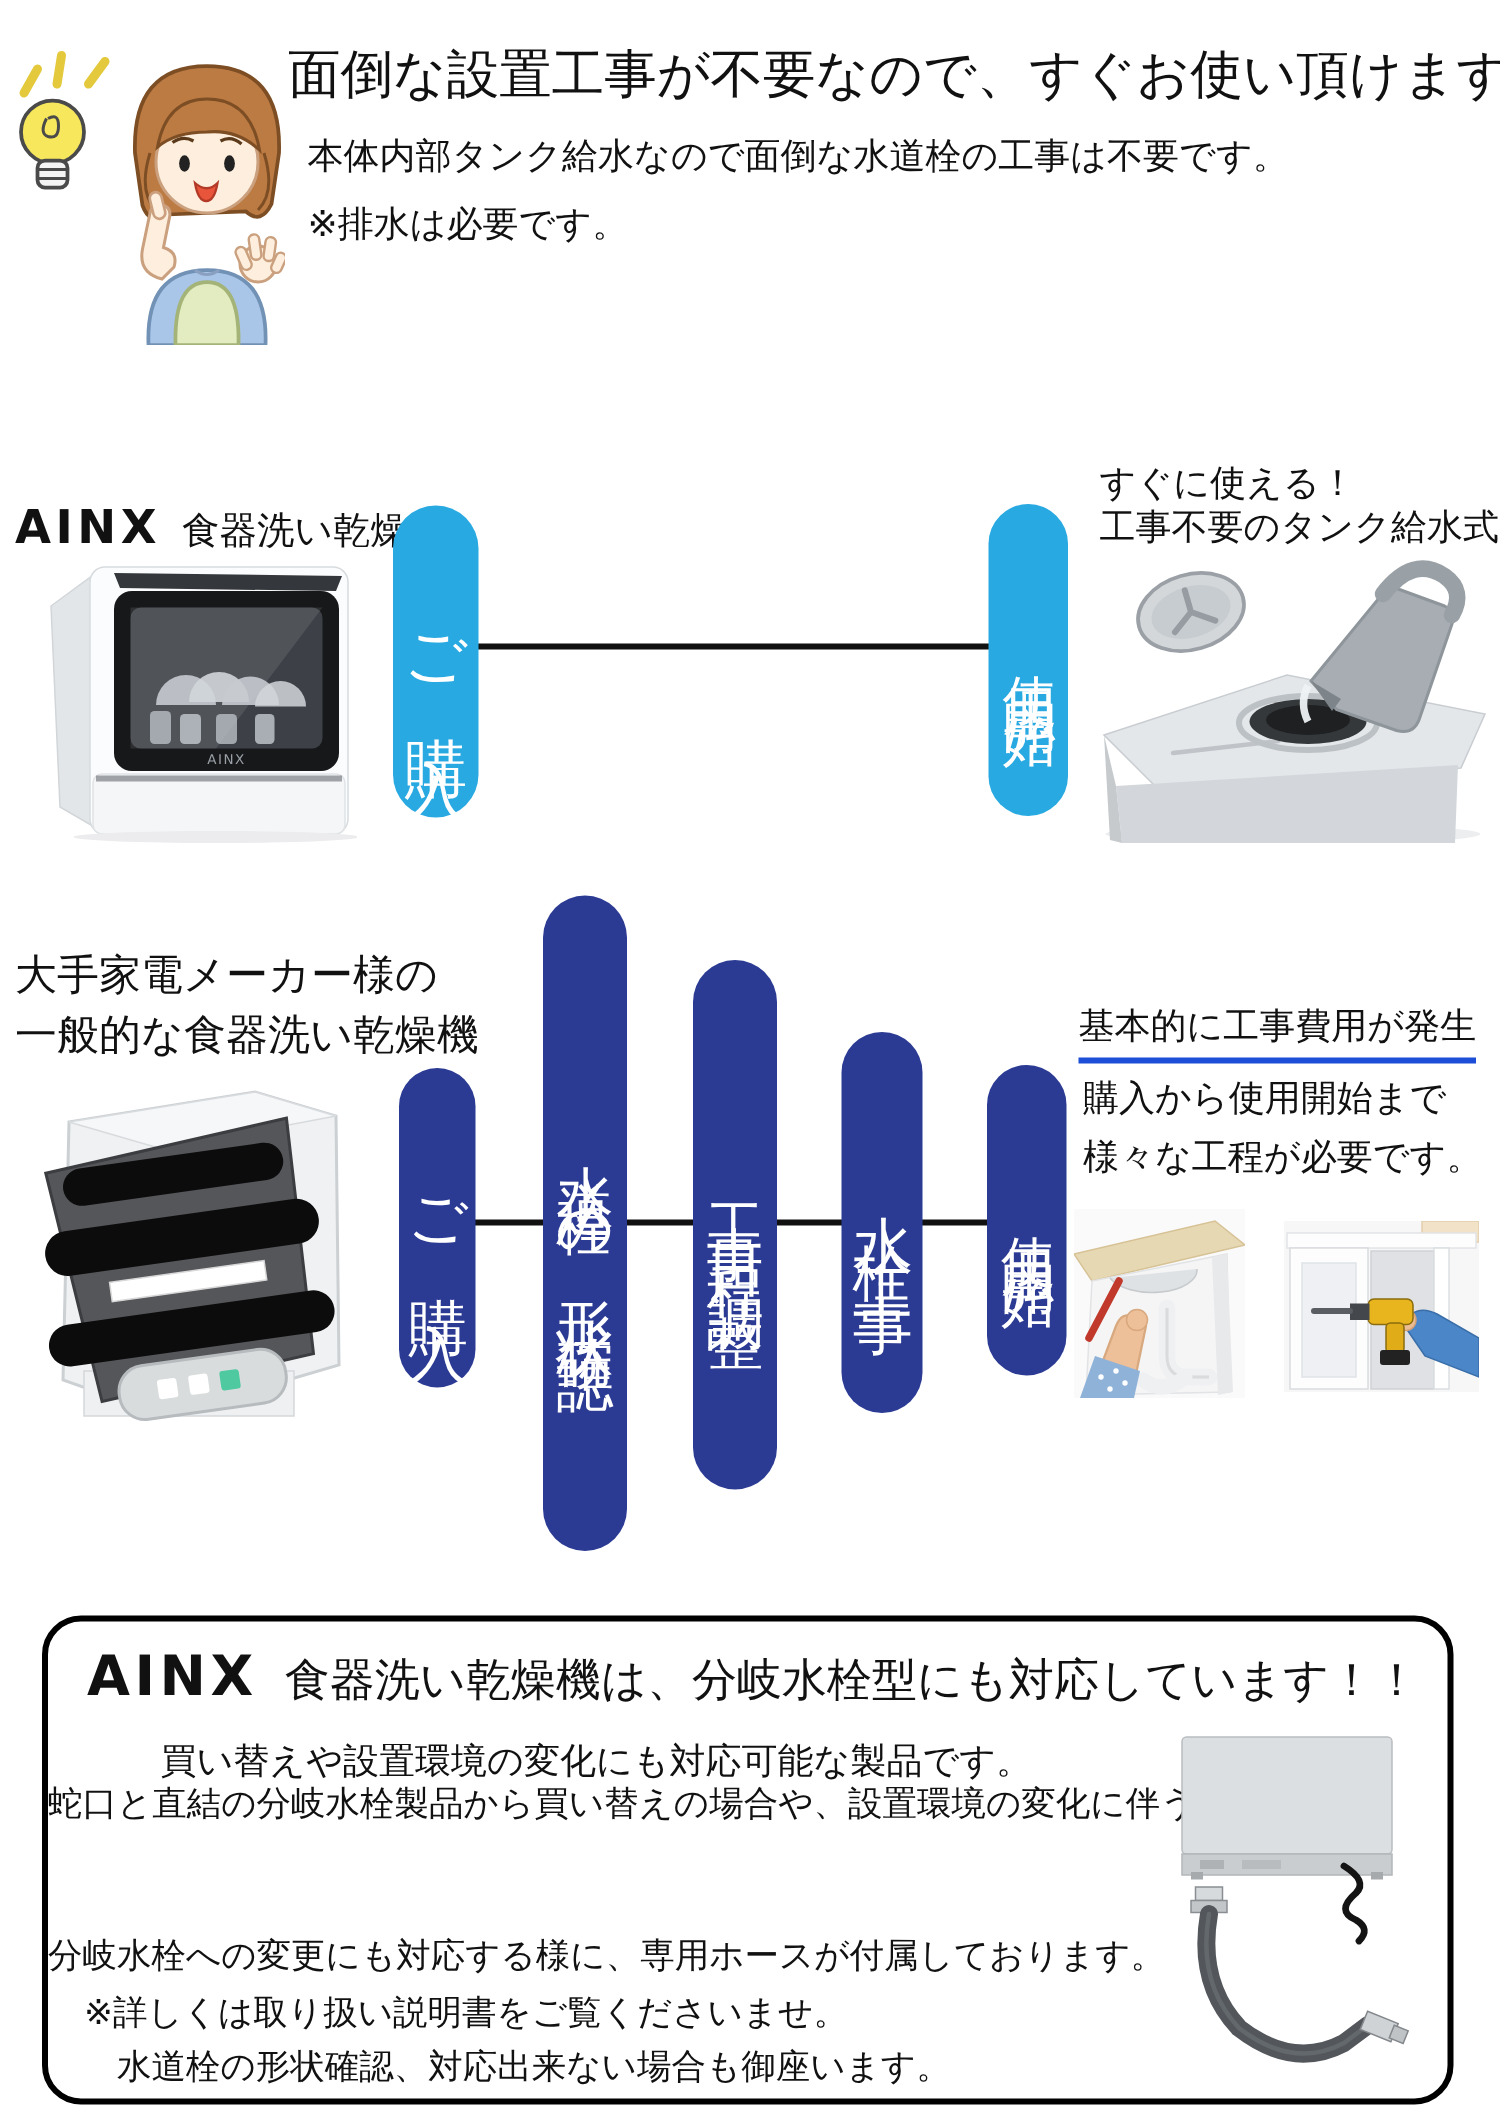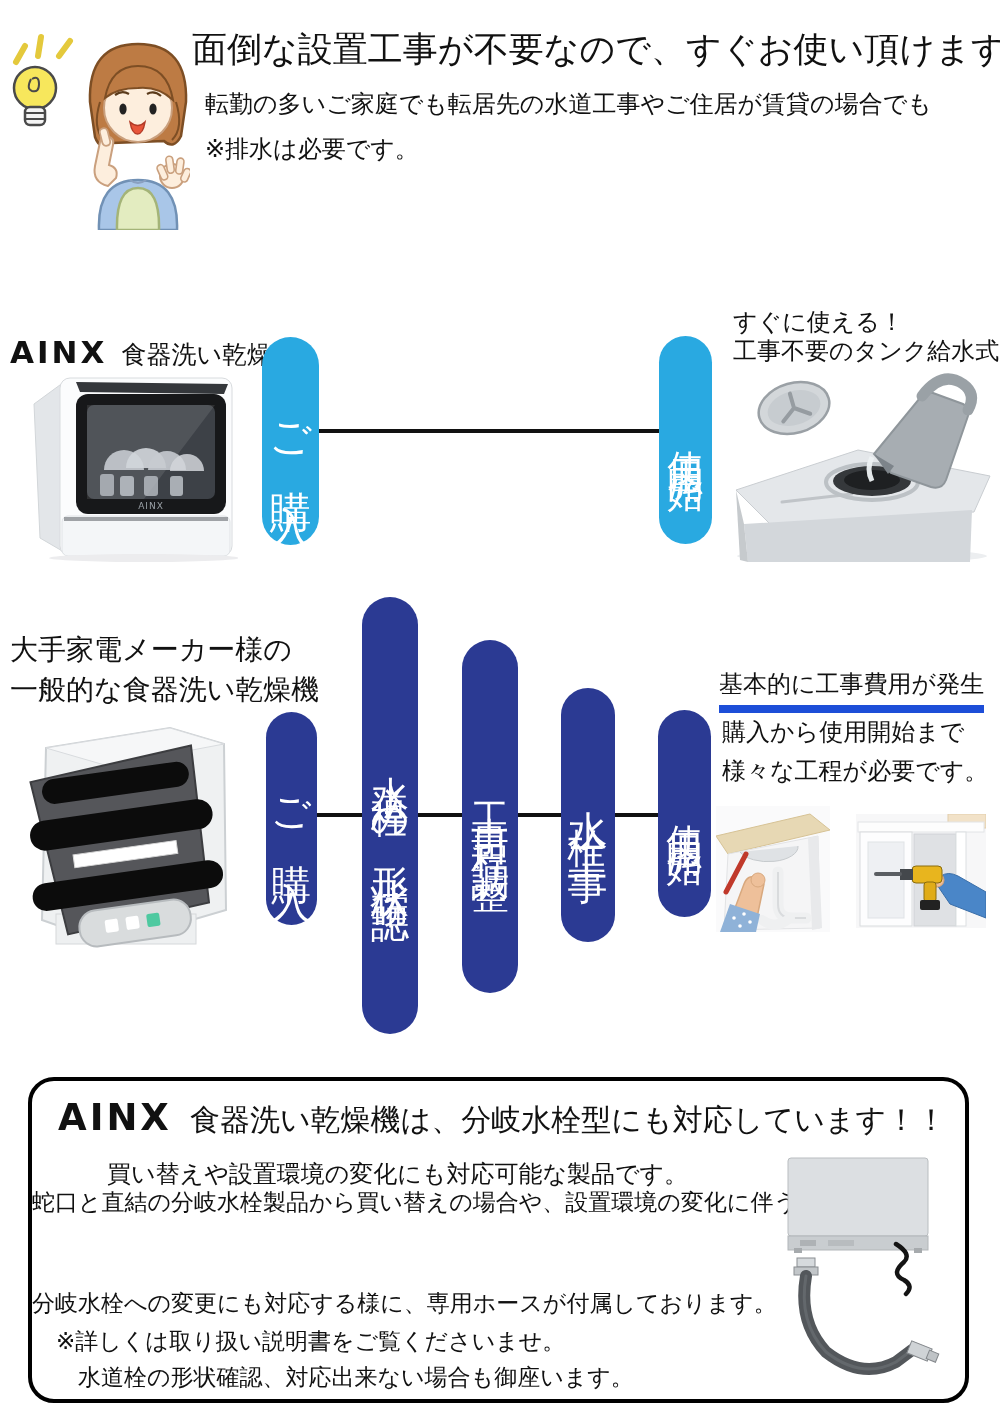--- a/index.html
+++ b/index.html
@@ -10,21 +10,21 @@
   }
   .abs{position:absolute;}
   .nowrap{white-space:nowrap;}
   .main-heading{font-size:35px;font-weight:500;letter-spacing:0px;}
   .intro-line{font-size:24px;line-height:45px;}
   .brand{font-weight:800;letter-spacing:3px;}
   .label-24{font-size:28px;line-height:40px;}
   .vpill{border-radius:29px;display:flex;align-items:center;justify-content:center;z-index:2;}
   .vpill>span{writing-mode:vertical-rl;text-orientation:upright;color:#fff;line-height:1;white-space:nowrap;font-weight:500;}
   .hline{background:#111;height:4px;z-index:1;}
-  .cost-heading{font-size:24px;font-weight:500;border-bottom:8px solid #1d4ed8;padding-bottom:5px;}
+  .cost-heading{font-size:24px;font-weight:500;border-bottom:4px solid #1d4ed8;padding-bottom:5px;}
   .cost-line{font-size:24px;}
   .bottom-box{border:4px solid #000;border-radius:26px;background:#fff;}
   .bbody{font-size:23px;}
   svg{display:block;}
 </style>
 </head>
 <body>
 
 <svg class="abs" style="left:2px;top:16px;" width="188" height="214" viewBox="0 0 188 214">
   <g>
@@ -56,21 +56,21 @@
       <rect x="-5" y="-12" width="7" height="17" rx="3.5" fill="#fdeedd" stroke="#caa07e" stroke-width="1.6" transform="rotate(-8)"></rect>
       <rect x="4" y="-11" width="7" height="16" rx="3.5" fill="#fdeedd" stroke="#caa07e" stroke-width="1.6" transform="rotate(8)"></rect>
       <rect x="12" y="-6" width="7" height="14" rx="3.5" fill="#fdeedd" stroke="#caa07e" stroke-width="1.6" transform="rotate(24)"></rect>
     </g>
   </g>
 </svg>
 
 <div class="abs main-heading nowrap" style="left:192px;top:26px;">面倒な設置工事が不要なので、すぐお使い頂けます。</div>
 
 <div class="abs" style="left:205px;top:82px;">
-  <div class="intro-line nowrap">転勤の多いご家庭でも転居先の水道工事やご住居が賃貸の場合でも</div>
+  <div class="intro-line nowrap">本体内部タンク給水なので面倒な水道栓の工事は不要です。</div>
   <div class="intro-line nowrap">※排水は必要です。</div>
 </div>
 
 <div class="abs nowrap" style="left:10px;top:334px;display:flex;align-items:baseline;gap:14px;">
   <span class="brand" style="font-size:31px;">AINX</span>
   <span style="font-size:25px;">食器洗い乾燥機</span>
 </div>
 
 <svg class="abs" style="left:24px;top:370px;" width="214" height="192" viewBox="0 0 214 192">
   <polygon points="10,34 40,12 40,182 16,168" fill="#e3e6e9" stroke="#d2d6d9"></polygon>

